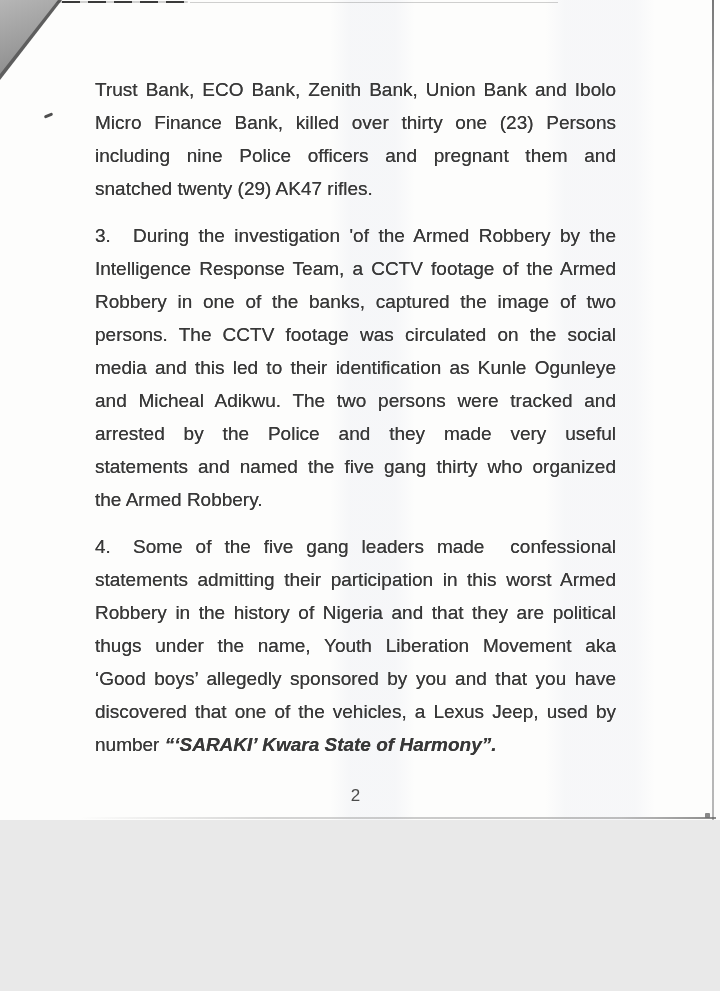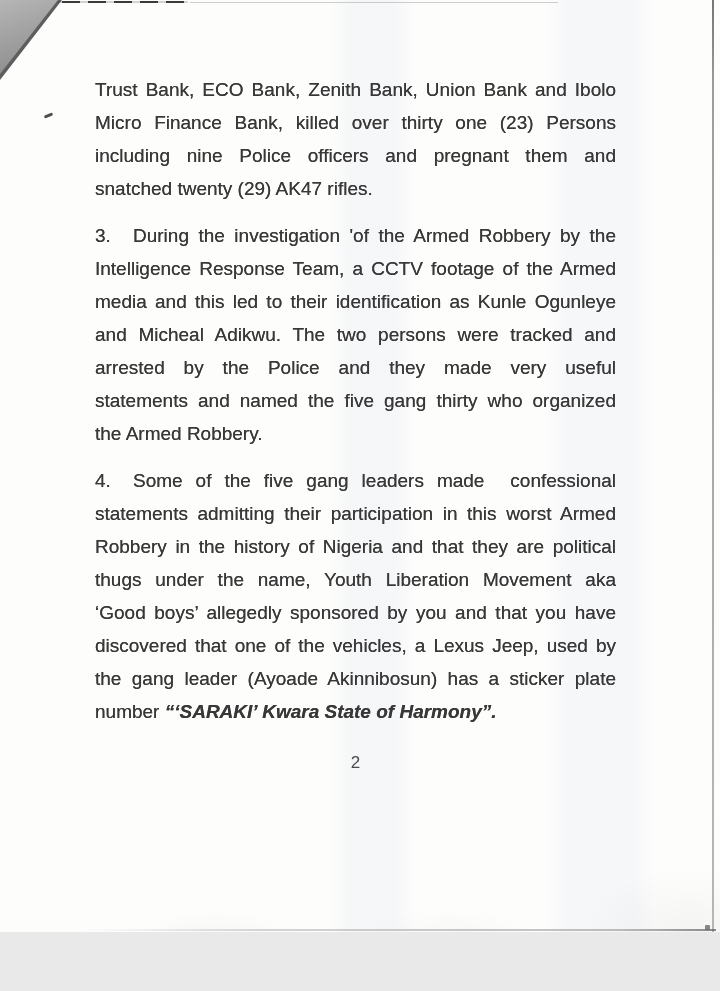--- a/index.html
+++ b/index.html
@@ -1,18 +1,18 @@
 <!DOCTYPE html>
 <html><head>
 <meta charset="utf-8">
 <style>
   html,body{margin:0;padding:0;background:#e9e9e9;}
   .page{
     position:relative;
-    width:720px;height:932px;
+    width:720px;height:820px;
     background:#fdfdfc;
     overflow:hidden;
     font-family:"Liberation Sans", sans-serif;
   }
   
   .shading{
     position:absolute;inset:0;pointer-events:none;z-index:0;
     background:
       radial-gradient(120px 60px at 215px 950px, rgba(0,0,0,.035), transparent 70%),
       radial-gradient(140px 70px at 450px 955px, rgba(0,0,0,.03), transparent 70%),
@@ -96,34 +96,35 @@
     <div class="para">
       <div class="line">Trust Bank, ECO Bank, Zenith Bank, Union Bank and Ibolo</div>
       <div class="line">Micro Finance Bank, killed over thirty one (23) Persons</div>
       <div class="line">including nine Police officers and pregnant them and</div>
       <div class="line last">snatched twenty (29) AK47 rifles.</div>
     </div>
 
     <div class="para">
       <div class="line"><span class="pnum">3.</span><span>During the investigation 'of the Armed Robbery by the</span></div>
       <div class="line">Intelligence Response Team, a CCTV footage of the Armed</div>
+      <div class="line">Robbery in one of the banks, captured the image of two</div>
+      <div class="line">persons. The CCTV footage was circulated on the social</div>
       <div class="line">media and this led to their identification as Kunle Ogunleye</div>
       <div class="line">and Micheal Adikwu. The two persons were tracked and</div>
       <div class="line">arrested by the Police and they made very useful</div>
       <div class="line">statements and named the five gang thirty who organized</div>
       <div class="line last">the Armed Robbery.</div>
     </div>
 
     <div class="para">
       <div class="line"><span class="pnum">4.</span><span>Some of the five gang leaders made &nbsp;confessional</span></div>
       <div class="line">statements admitting their participation in this worst Armed</div>
       <div class="line">Robbery in the history of Nigeria and that they are political</div>
       <div class="line">thugs under the name, Youth Liberation Movement aka</div>
       <div class="line">‘Good boys’ allegedly sponsored by you and that you have</div>
       <div class="line">discovered that one of the vehicles, a Lexus Jeep, used by</div>
-      <div class="line">the gang leader (Ayoade Akinnibosun) has a sticker plate</div>
       <div class="line last"><span>number </span><span class="b">“‘SARAKI’ Kwara State of Harmony”.</span></div>
     </div>
 
     <div class="pageno">2</div>
 
   </div>
 </div>
 
 </body></html>

